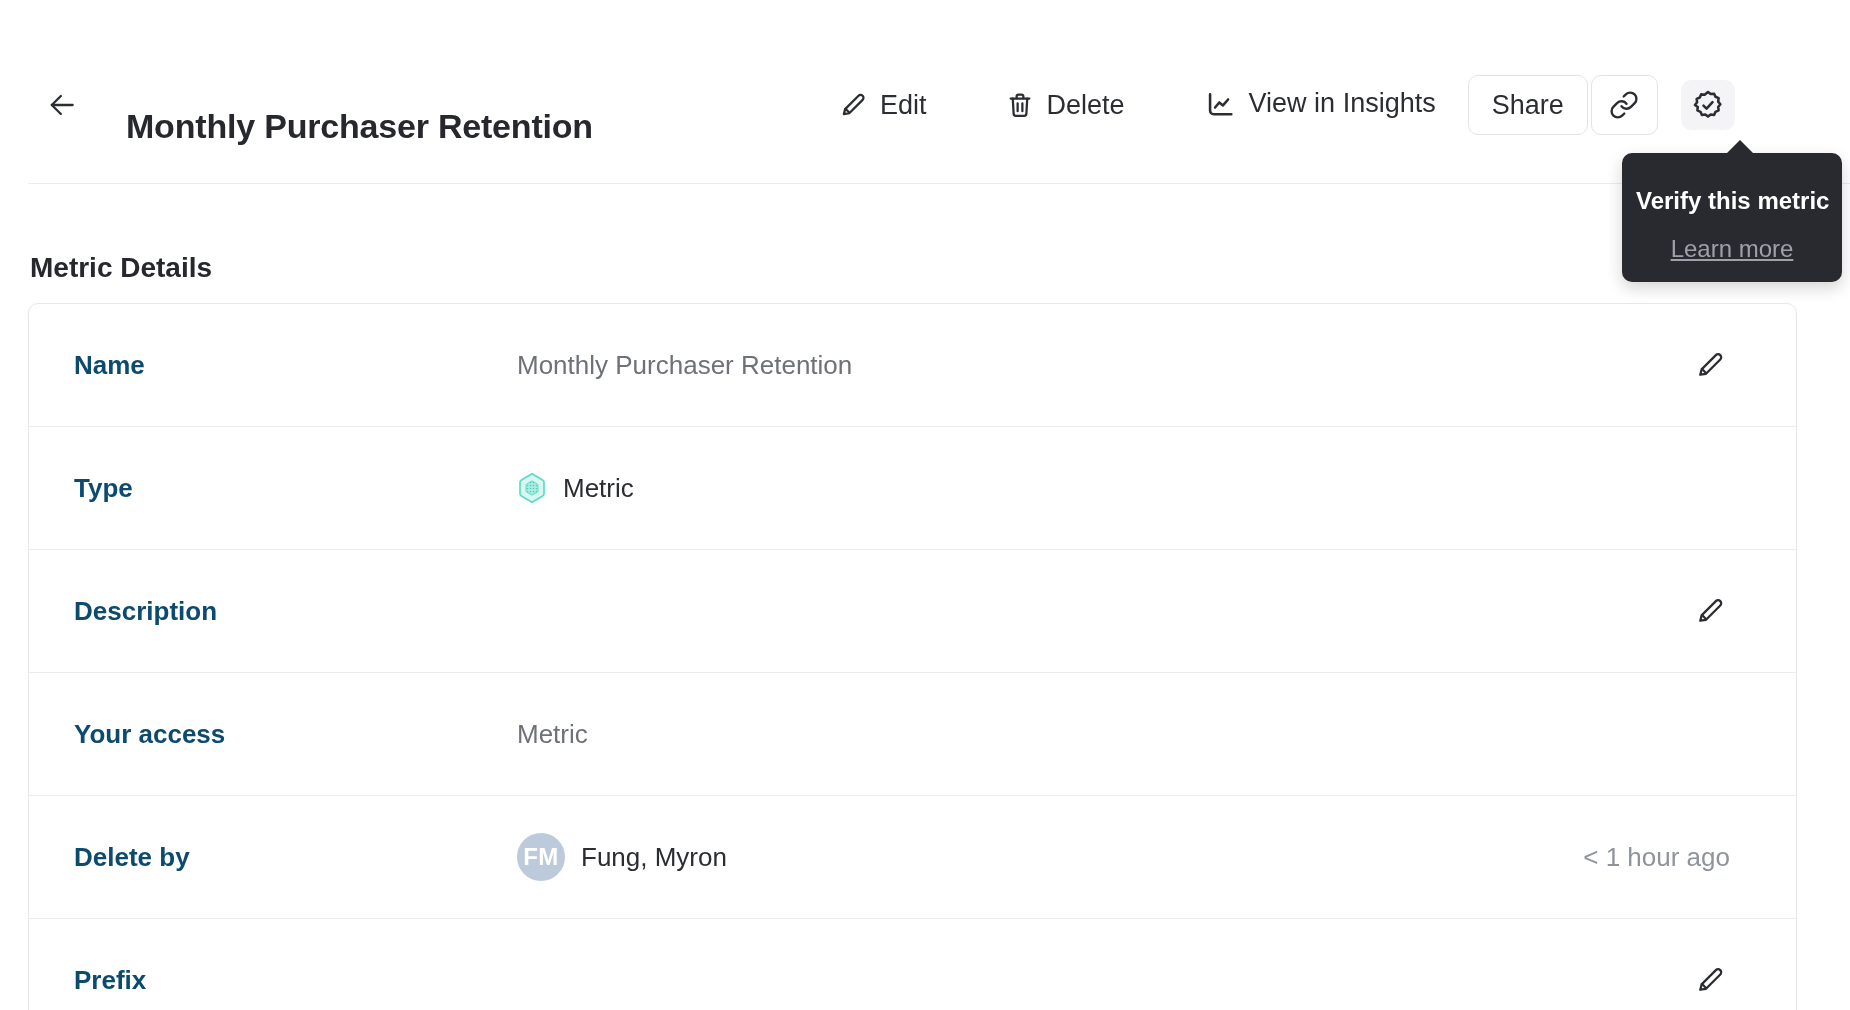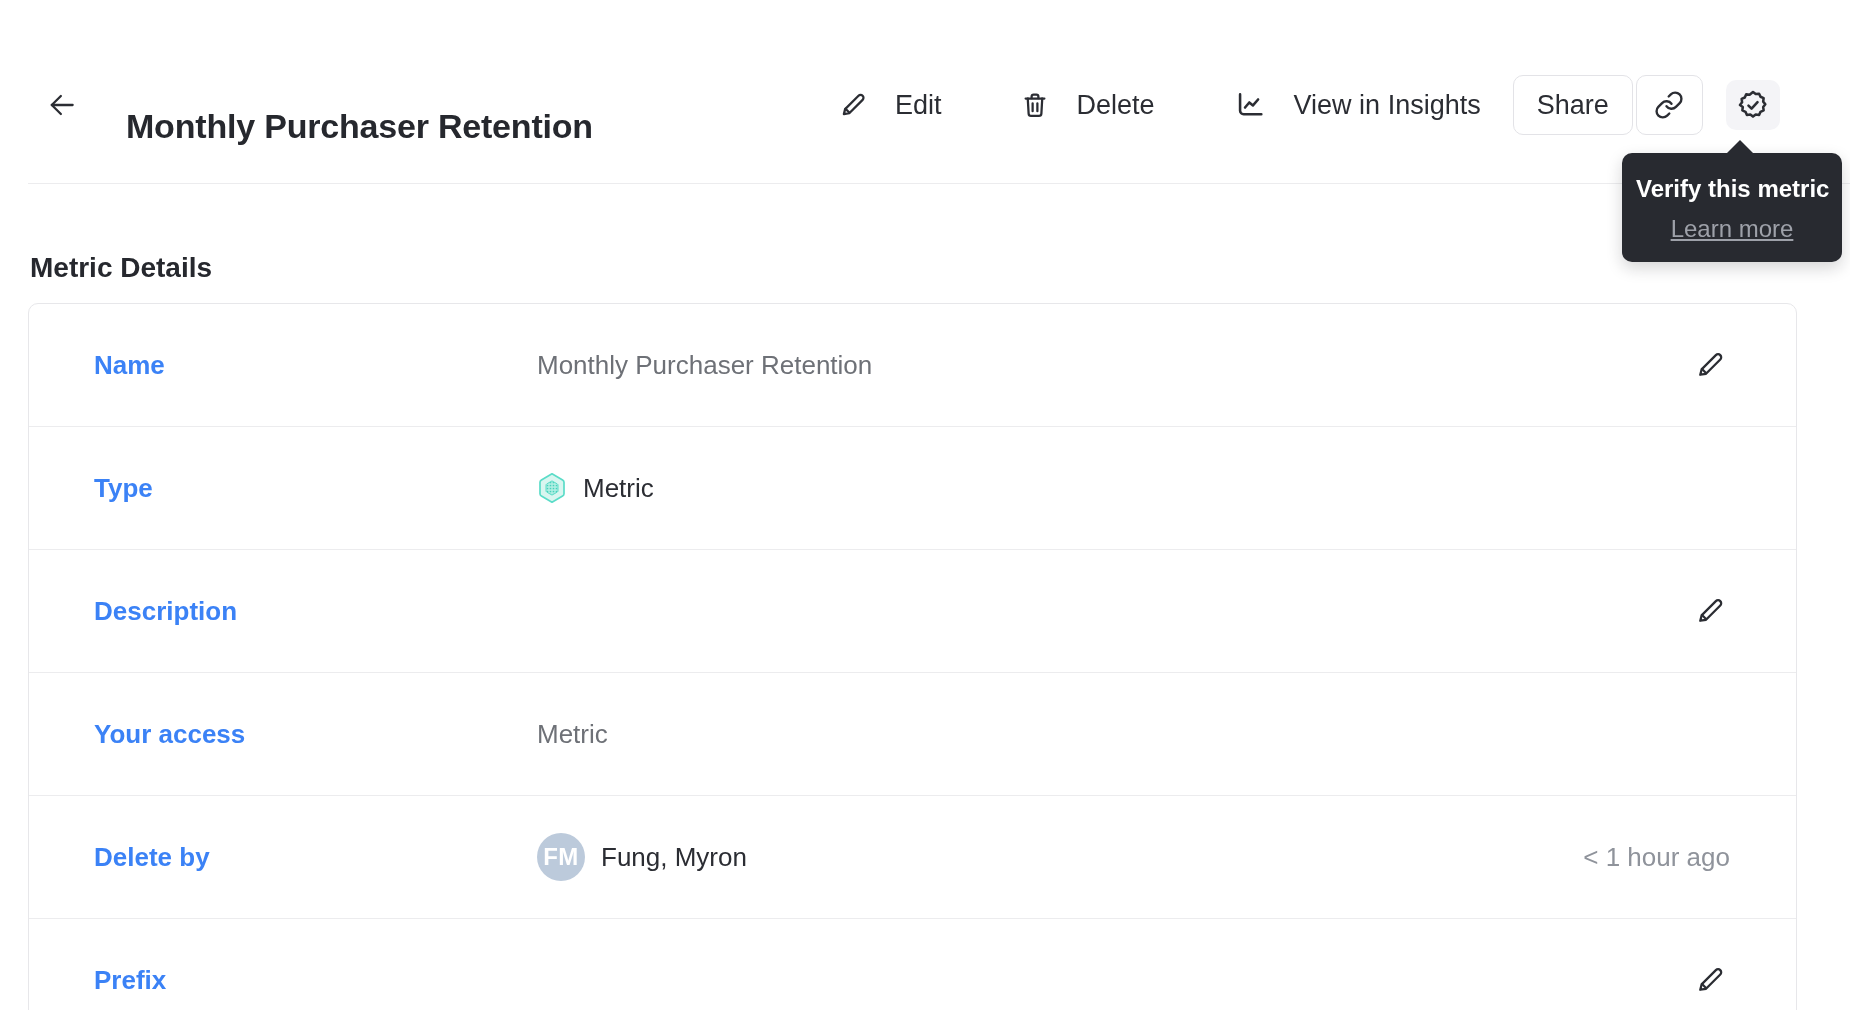--- a/index.html
+++ b/index.html
@@ -12,52 +12,52 @@
   svg{display:block;}
   .stroke-icon{fill:none;stroke:#2b2d33;stroke-width:1.8;stroke-linecap:round;stroke-linejoin:round;}
 
   
   .back-btn{position:absolute;left:44px;top:87px;width:36px;height:36px;cursor:pointer;
     display:flex;align-items:center;justify-content:center;background:none;border:none;padding:0;}
   .page-title{position:absolute;left:126px;top:84px;font-size:34px;font-weight:700;
     letter-spacing:-0.2px;color:#26282e;white-space:nowrap;}
 
   .toolbar{position:absolute;top:75px;left:838px;height:60px;display:flex;align-items:center;}
-  .tb-action{display:flex;align-items:center;gap:27px;cursor:pointer;background:none;border:none;padding:0;
+  .tb-action{display:flex;align-items:flex-start;gap:12px;cursor:pointer;background:none;border:none;padding:0;
     font-family:inherit;font-size:27px;font-weight:500;color:#2b2d33;white-space:nowrap;}
   .tb-action + .tb-action{margin-left:78px;}
   .btn{box-sizing:border-box;height:60px;border:1.5px solid #e3e3e7;border-radius:10px;background:#fff;
     display:flex;align-items:center;justify-content:center;cursor:pointer;
     font-family:inherit;font-size:27px;font-weight:500;color:#2b2d33;}
   .share-btn{width:120px;margin-left:32px;}
   .link-btn{width:67px;margin-left:3px;}
   .verify-btn{width:54px;height:50px;margin-left:23px;border:none;border-radius:10px;
     background:#f4f4f7;display:flex;align-items:center;justify-content:center;cursor:pointer;}
 
   .header-divider{position:absolute;top:183px;left:28px;right:0;height:1px;background:#ececee;}
 
   
   .tooltip{position:absolute;top:153px;right:8px;width:220px;box-sizing:border-box;
-    background:#282a30;border-radius:10px;padding:21px 14px 18px;z-index:5;
+    background:#282a30;border-radius:10px;padding:33px 14px 18px;z-index:5;
     box-shadow:0 6px 16px rgba(20,21,26,.18);text-align:center;}
   .tooltip::before{content:"";position:absolute;top:-13px;left:104px;width:0;height:0;
     border-left:14px solid transparent;border-right:14px solid transparent;border-bottom:14px solid #282a30;}
   .tooltip-title{font-size:24px;font-weight:700;color:#ffffff;line-height:30px;white-space:nowrap;}
-  .tooltip-link{display:inline-block;margin-top:10px;font-size:24px;font-weight:500;line-height:30px;
+  .tooltip-link{display:inline-block;margin-top:18px;font-size:24px;font-weight:500;line-height:30px;
     color:#9ea1a9;text-decoration:underline;cursor:pointer;}
 
   
   .section-title{position:absolute;top:229px;left:30px;font-size:28px;font-weight:700;color:#26282e;}
 
   
   .card{position:absolute;top:303px;left:28px;width:1769px;box-sizing:border-box;
     border:1.5px solid #e7e7ea;border-radius:10px;background:#fff;}
   .row{height:122px;display:flex;align-items:center;padding:0 66px 0 45px;border-bottom:1px solid #ececee;}
   .row:last-child{border-bottom:none;}
-  .row-label{width:443px;flex-shrink:0;font-size:26px;font-weight:700;color:#3b82f6;margin-left:20px;}
+  .row-label{width:443px;flex-shrink:0;font-size:26px;font-weight:700;color:#0c4a6e;}
   .row-value{flex:1;display:flex;align-items:center;gap:16px;font-size:26px;color:#6e7177;min-width:0;}
   .row-value.dark{color:#2b2d33;}
   .row-edit{width:40px;height:40px;flex-shrink:0;display:flex;align-items:center;justify-content:center;
     background:none;border:none;padding:0;cursor:pointer;}
   .timestamp{flex-shrink:0;font-size:26px;color:#8f939b;}
   .avatar{width:48px;height:48px;border-radius:50%;background:#bccadb;flex-shrink:0;
     display:flex;align-items:center;justify-content:center;
     color:#ffffff;font-size:24px;font-weight:700;letter-spacing:.5px;}
 </style>
 </head>

